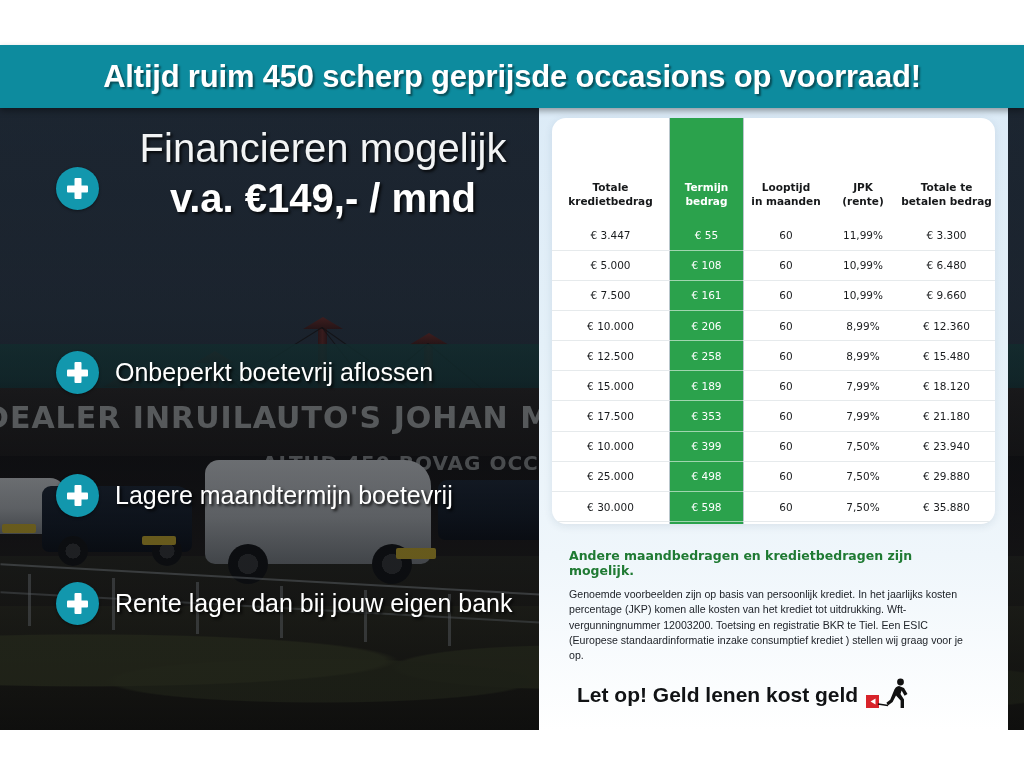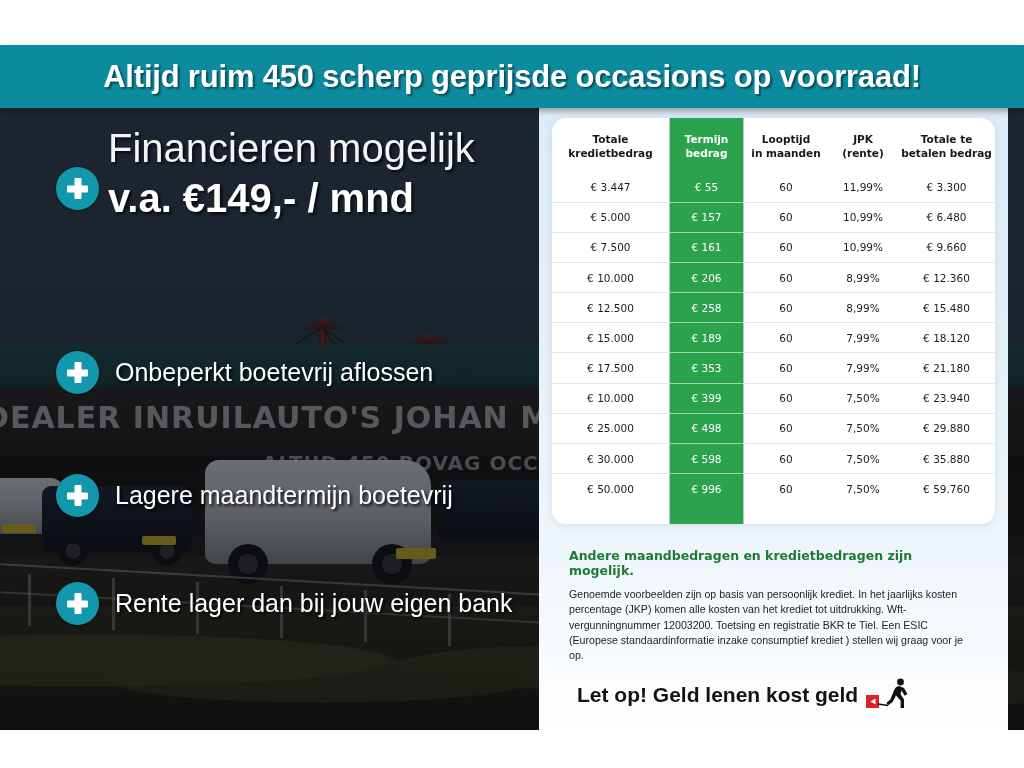--- a/index.html
+++ b/index.html
@@ -188,20 +188,21 @@
   .copy {
     position: absolute;
     left: 0; top: 108px;
     width: 548px; height: 622px;
     z-index: 4;
   }
   .headline-block {
     position: absolute;
     left: 108px; top: 18px;
     width: 430px;
+    text-align: center;
   }
   .headline-1 {
     color: #f2f4f5;
     font-size: 40px;
     font-weight: normal;
     line-height: 1.12;
     text-shadow: 2px 2px 3px rgba(0,0,0,.8);
     white-space: nowrap;
   }
   .headline-2 {
@@ -277,20 +278,21 @@
     border-left: 1px solid #b9c6cc;
     border-right: 1px solid #b9c6cc;
     box-sizing: border-box;
   }
   table.rates {
     position: relative;
     width: 443px;
     border-collapse: collapse;
     table-layout: fixed;
     z-index: 2;
+    margin-top: 48px;
   }
   table.rates th {
     font-size: 10.5px;
     font-weight: bold;
     color: #16181a;
     padding: 14px 2px 12px 2px;
     line-height: 1.35;
     text-align: center;
     font-family: "DejaVu Sans", sans-serif;
   }
@@ -499,21 +501,21 @@
           <tbody>
             <tr>
               <td>€ 3.447</td>
               <td class="hl">€ 55</td>
               <td>60</td>
               <td>11,99%</td>
               <td>€ 3.300</td>
             </tr>
             <tr>
               <td>€ 5.000</td>
-              <td class="hl">€ 157</td>
+              <td class="hl">€ 108</td>
               <td>60</td>
               <td>10,99%</td>
               <td>€ 6.480</td>
             </tr>
             <tr>
               <td>€ 7.500</td>
               <td class="hl">€ 161</td>
               <td>60</td>
               <td>10,99%</td>
               <td>€ 9.660</td>

